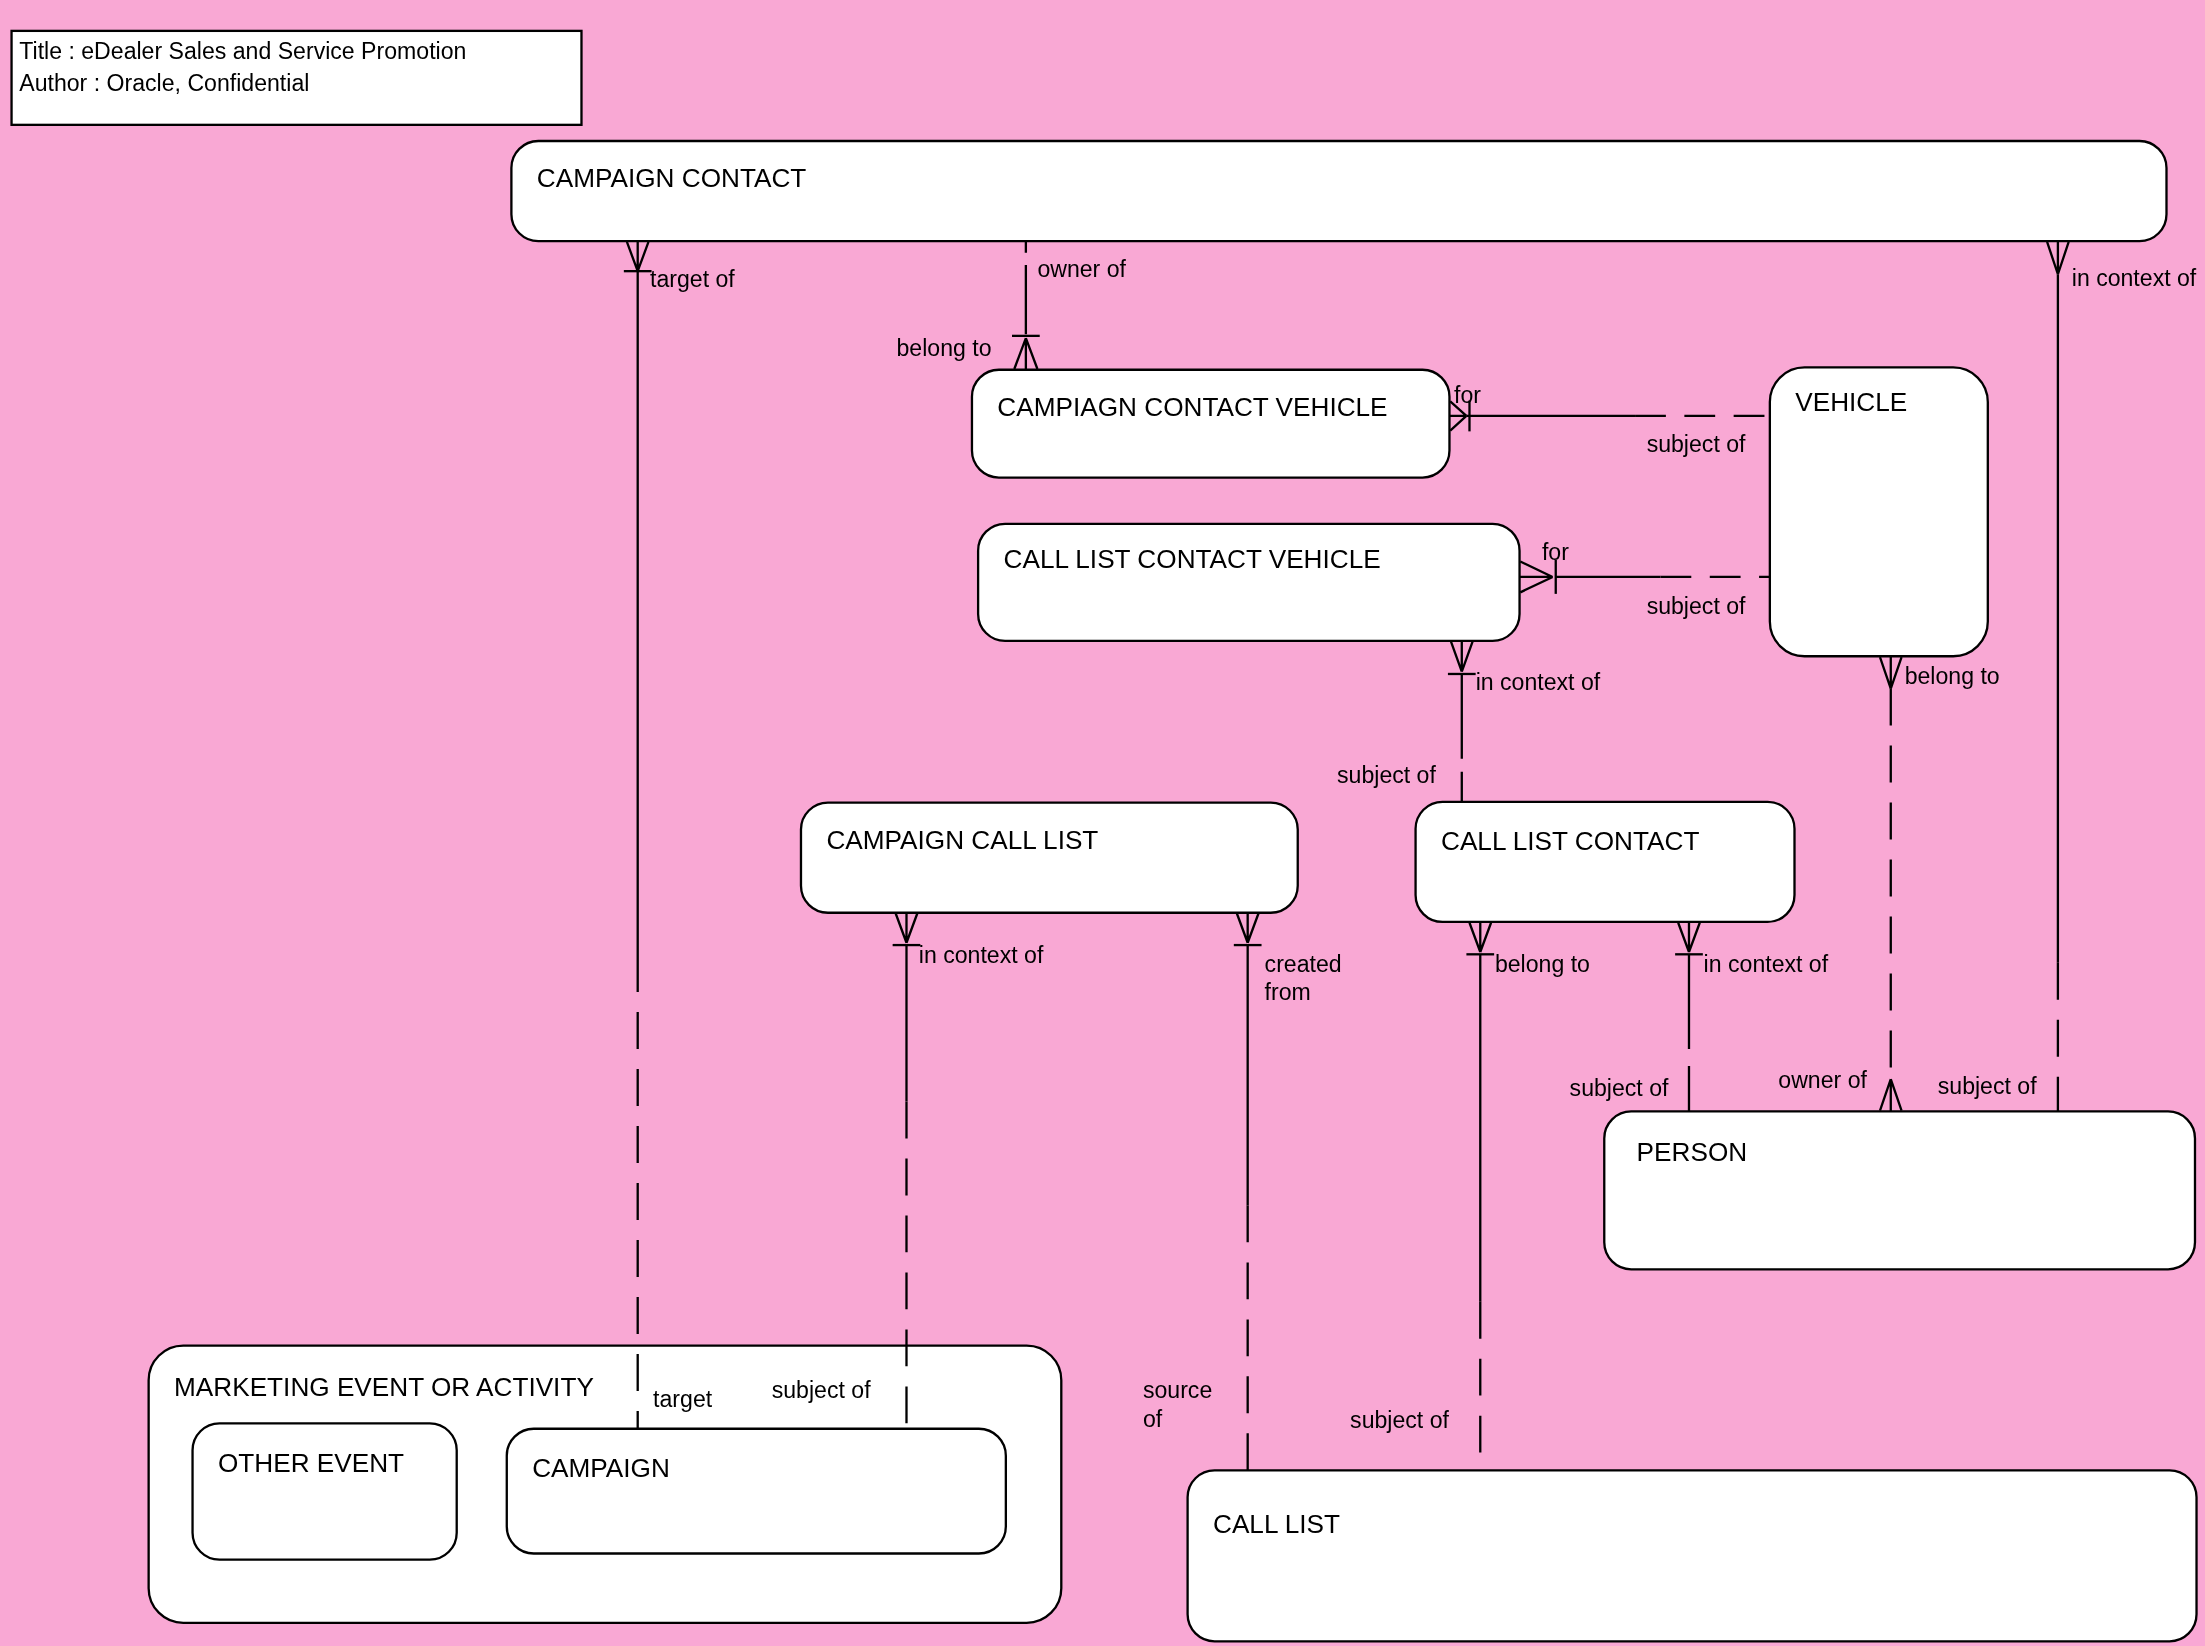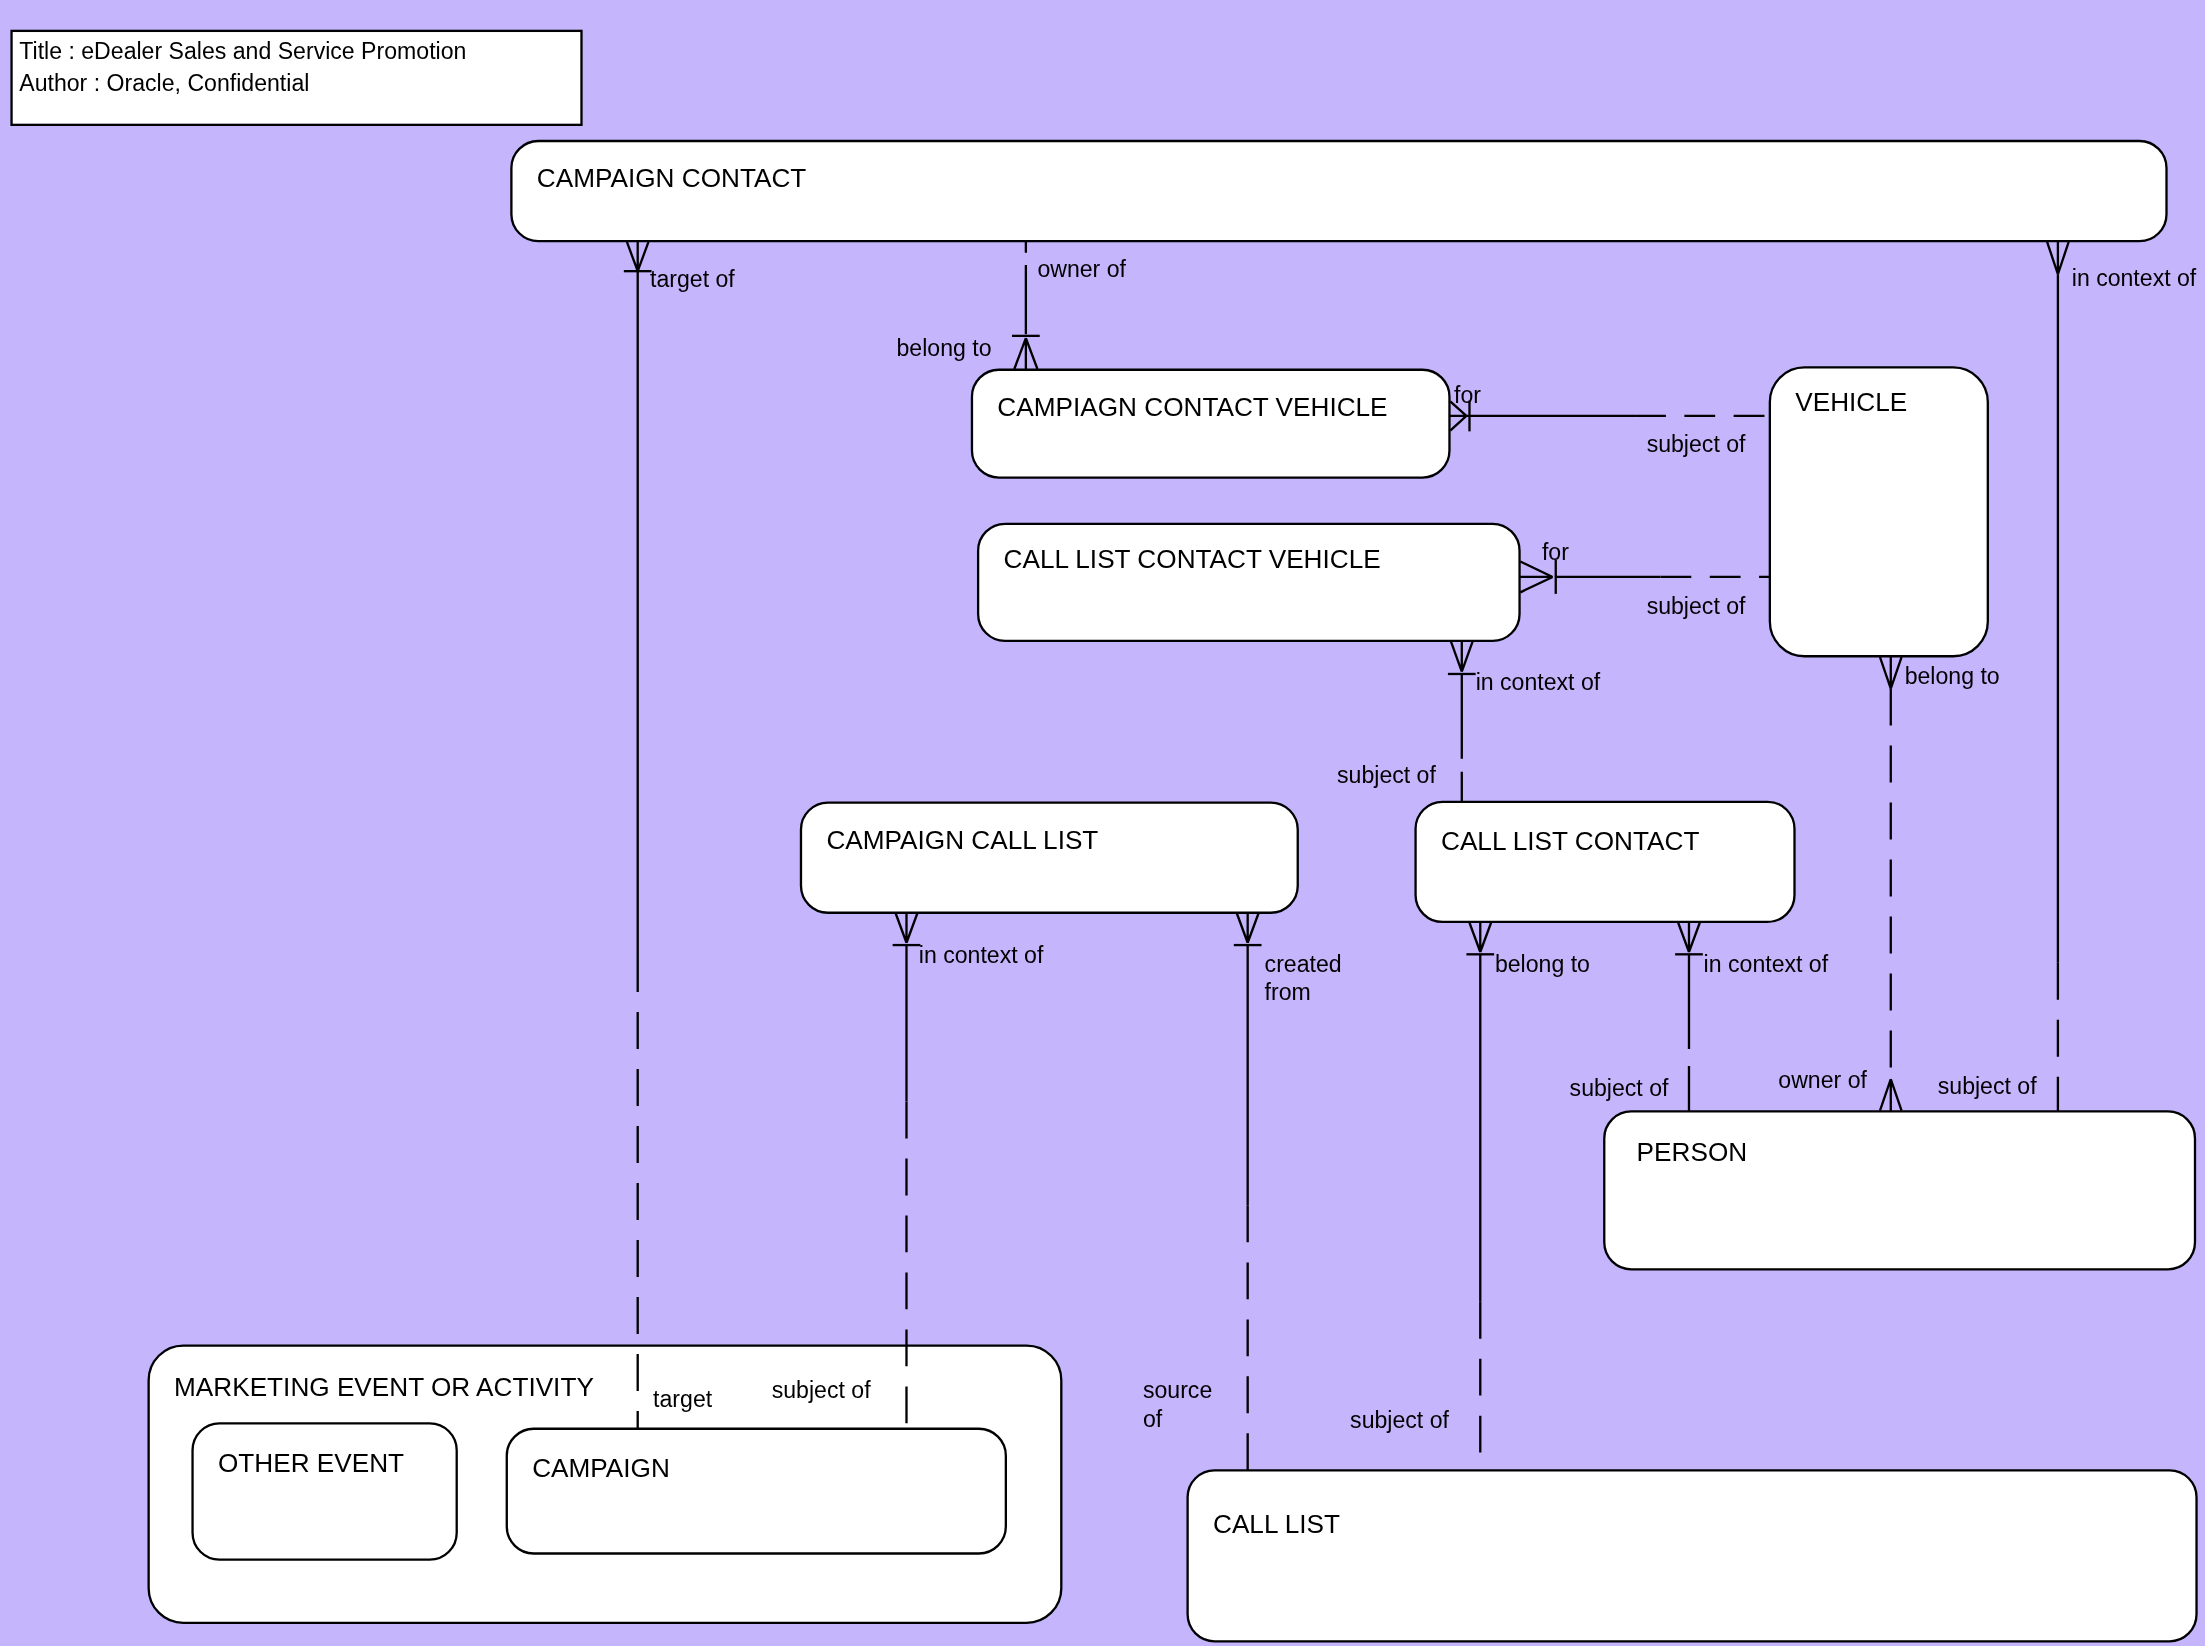--- a/index.html
+++ b/index.html
@@ -1,16 +1,16 @@
 <!DOCTYPE html>
 <html style="font-size:12.3px"><head>
 <meta charset="utf-8">
 <style>
   html,body{margin:0;padding:0;background:#ffffff;}
-  .stage{position:relative;width:2205px;height:1646px;background:#c4b5fd;}
+  .stage{position:relative;width:2205px;height:1646px;background:#f9a8d4;}
   svg{display:block;}
   .ent rect{fill:#ffffff;stroke:#000000;stroke-width:3;}
   .ent text{font-family:"Liberation Sans",sans-serif;font-size:34px;fill:#000000;}
   .titlebox rect{fill:#ffffff;stroke:#000000;stroke-width:3;}
   .titlebox text{font-family:"Liberation Sans",sans-serif;font-size:30px;fill:#000000;}
   .rel path{stroke:#000000;stroke-width:3;fill:none;}
   .rel text{font-family:"Liberation Sans",sans-serif;font-size:30px;fill:#000000;}
   .dashL{stroke-dasharray:48 26;}
   .dashS{stroke-dasharray:40 24;}
 </style>

